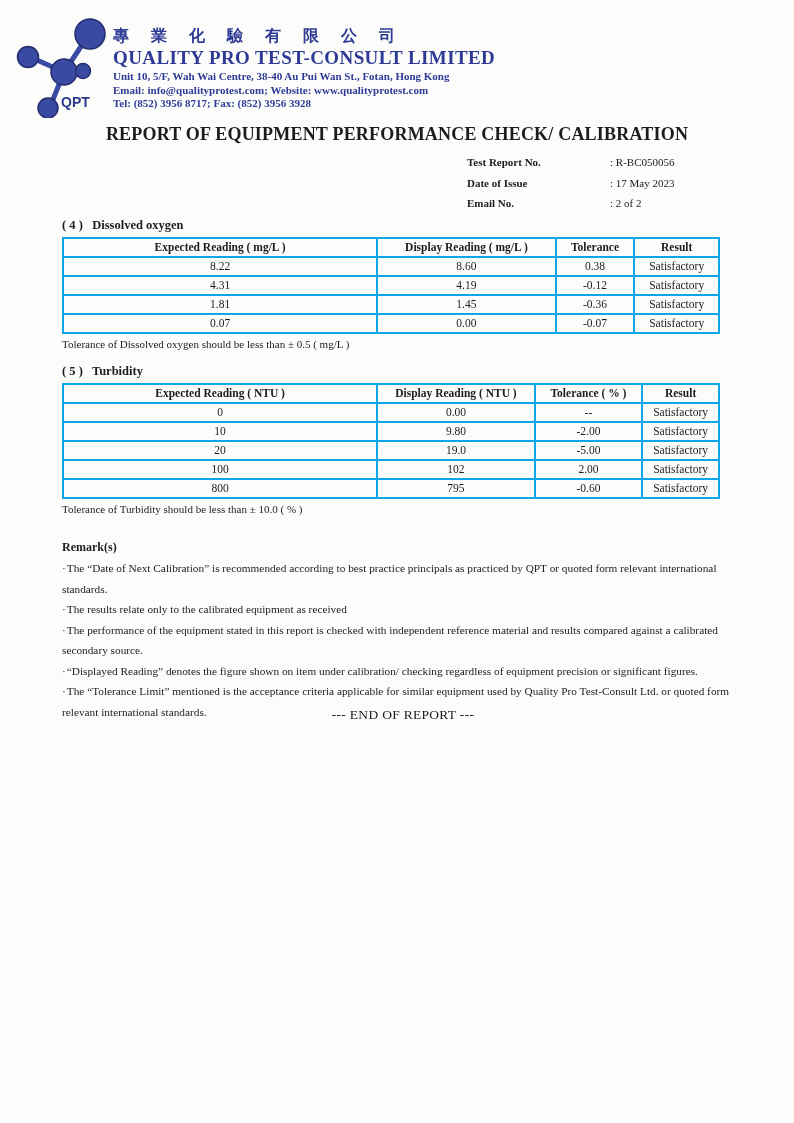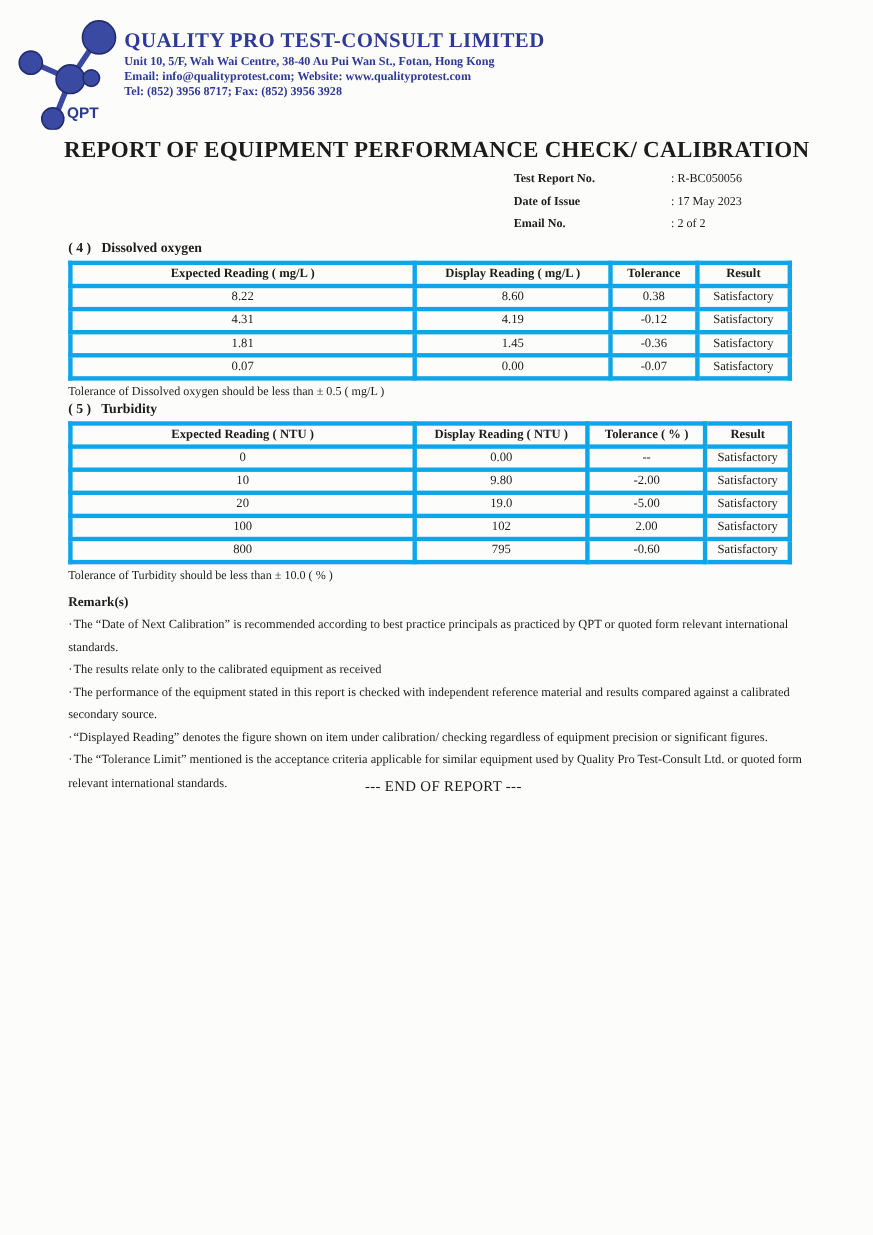--- a/index.html
+++ b/index.html
@@ -17,35 +17,35 @@
   .letterhead { position:absolute; top:8px; left:12px; display:flex; align-items:flex-start; }
   .logo { width:95px; height:110px; flex:0 0 auto; }
   .head-text { margin-left:6px; padding-top:18px; color:#2e3a96; }
   .company-cn { font-size:16px; font-weight:600; letter-spacing:9px; line-height:20px; }
   .company-en { font-size:19px; font-weight:600; letter-spacing:0.4px; line-height:24px; }
   .head-line  { font-size:11px; font-weight:bold; line-height:13.5px; }
 
   
   .report-title {
     position:absolute; top:124px; left:0; width:794px;
-    text-align:center; font-size:21px; font-weight:bold; letter-spacing:0.2px;
+    text-align:center; font-size:18px; font-weight:bold; letter-spacing:0.2px;
   }
   .report-info { position:absolute; top:152px; left:467px; font-size:11px; line-height:20.5px; }
   .report-info .row { display:flex; }
   .report-info .lbl { font-weight:bold; width:143px; }
   .report-info .val { font-weight:normal; }
 
   
   .section { position:absolute; left:62px; width:658px; }
   .sec-4 { top:218px; }
   .sec-5 { top:364px; }
   .sec-heading { font-size:12.5px; font-weight:bold; white-space:pre; margin-bottom:4px; }
   table { width:100%; border-collapse:collapse; border:1.6px solid #2a2a2a; table-layout:fixed; }
   th, td {
-    border:4px solid #0ea5e9; text-align:center; vertical-align:middle;
+    border:2px solid #0ea5e9; text-align:center; vertical-align:middle;
     font-size:11.5px; padding:2px 2px; height:18px; line-height:13px;
   }
   th { font-weight:bold; }
   .sec-note { font-size:11px; margin-top:4px; }
 
   
   .remarks { position:absolute; top:540px; left:62px; width:676px; }
   .remarks-heading { font-size:12px; font-weight:bold; margin-bottom:3px; }
   .remark-item { font-size:11.3px; line-height:20.5px; }
   .bullet { margin-right:1px; }
@@ -76,20 +76,21 @@
       <g fill="#3a4aa3" stroke="#232d6e" stroke-width="1.5">
         <circle cx="78" cy="26" r="15"></circle>
         <circle cx="52" cy="64" r="13"></circle>
         <circle cx="16" cy="49" r="10.5"></circle>
         <circle cx="71" cy="63" r="7.5"></circle>
         <circle cx="36" cy="100" r="10"></circle>
       </g>
       <text x="49" y="99" font-family="Liberation Sans, sans-serif" font-size="14" font-weight="bold" fill="#2b3a8f">QPT</text>
     </svg>
     <div class="head-text">
+      <div class="company-cn">專 業 化 驗 有 限 公 司</div>
       <div class="company-en">QUALITY PRO TEST-CONSULT LIMITED</div>
       <div class="head-line">Unit 10, 5/F, Wah Wai Centre, 38-40 Au Pui Wan St., Fotan, Hong Kong</div>
       <div class="head-line">Email: info@qualityprotest.com; Website: www.qualityprotest.com</div>
       <div class="head-line">Tel: (852) 3956 8717; Fax: (852) 3956 3928</div>
     </div>
   </div>
 
   <div class="report-title">REPORT OF EQUIPMENT PERFORMANCE CHECK/ CALIBRATION</div>
 
   <div class="report-info">

